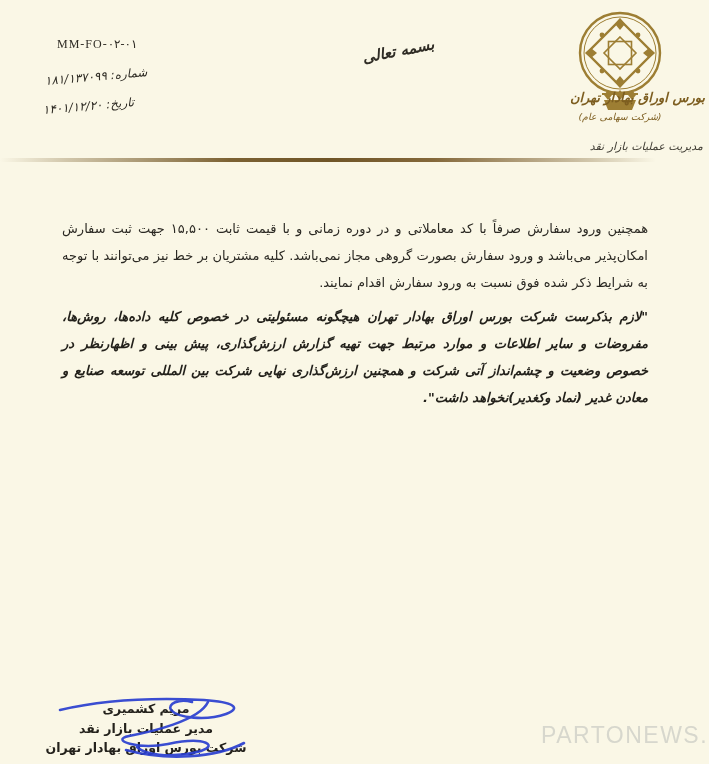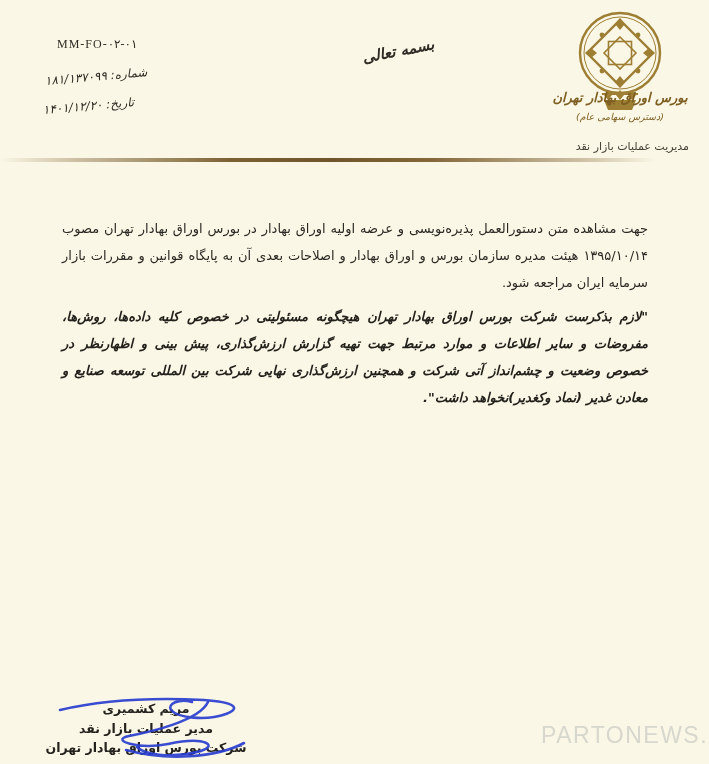--- a/index.html
+++ b/index.html
@@ -27,31 +27,31 @@
   .besmele {
     position:absolute; left:362px; top:42px;
     font-size:15px; font-style:italic; font-weight:bold; color:#2f2c25;
     transform:rotate(-11deg); white-space:nowrap;
   }
 
   
   .emblem { position:absolute; left:577px; top:10px; }
   .org-name {
     position:absolute; left:535px; top:90px; width:170px;
-    direction:rtl; text-align:center; white-space:nowrap;
+    direction:rtl; white-space:nowrap;
     font-size:13px; font-weight:bold; font-style:italic; color:#7d5e20;
   }
   .org-type {
     position:absolute; left:535px; top:111px; width:170px;
     direction:rtl; text-align:center;
     font-size:9.5px; font-style:italic; color:#7d5e20;
   }
   .department {
-    position:absolute; right:20px; top:140px;
-    direction:rtl; font-size:11px; color:#413e35;
+    position:absolute; right:6px; top:140px;
+    direction:rtl; font-size:11px; font-style:italic; color:#413e35;
     white-space:nowrap;
   }
   .divider {
     position:absolute; left:0; top:158px; width:656px; height:4px; border-radius:2px;
     background:linear-gradient(90deg,
       rgba(160,140,100,0) 0%, rgba(160,140,100,.45) 10%,
       #7c6233 35%, #6f5527 50%, #84683a 66%,
       rgba(160,140,100,.45) 90%, rgba(160,140,100,0) 100%);
   }
 
@@ -111,27 +111,27 @@
       <circle cx="25" cy="61" r="2.4" fill="#9d7e33" stroke="none"></circle>
       <circle cx="25" cy="25" r="2.4" fill="#9d7e33" stroke="none"></circle>
       <path d="M25 84 L61 84" stroke-width="2.2"></path>
       <polygon points="31,80 35,85 31,90 27,85" fill="#9d7e33" stroke="none"></polygon>
       <polygon points="43,80 47,85 43,90 39,85" fill="#9d7e33" stroke="none"></polygon>
       <polygon points="55,80 59,85 55,90 51,85" fill="#9d7e33" stroke="none"></polygon>
       <polygon points="27,90 59,90 55,100 31,100" fill="#9d7e33" stroke="none"></polygon>
     </svg>
   </div>
   <div class="org-name">بورس اوراق بهادار تهران</div>
-  <div class="org-type">(دسترس سهامی عام)</div>
+  <div class="org-type">(شرکت سهامی عام)</div>
 
   <div class="department">مدیریت عملیات بازار نقد</div>
   <div class="divider"></div>
 
   <div class="body-text">
-    <p>جهت مشاهده متن دستورالعمل پذیره‌نویسی و عرضه اولیه اوراق بهادار در بورس اوراق بهادار تهران مصوب ۱۳۹۵/۱۰/۱۴ هیئت مدیره سازمان بورس و اوراق بهادار و اصلاحات بعدی آن به پایگاه قوانین و مقررات بازار سرمایه ایران مراجعه شود.</p>
+    <p>همچنین ورود سفارش صرفاً با کد معاملاتی و در دوره زمانی و با قیمت ثابت ۱۵,۵۰۰ جهت ثبت سفارش امکان‌پذیر می‌باشد و ورود سفارش بصورت گروهی مجاز نمی‌باشد. کلیه مشتریان بر خط نیز می‌توانند با توجه به شرایط ذکر شده فوق نسبت به ورود سفارش اقدام نمایند.</p>
     <p class="quote">"لازم  بذکرست شرکت بورس اوراق بهادار تهران هیچگونه مسئولیتی در خصوص کلیه داده‌ها، روش‌ها، مفروضات و سایر اطلاعات و موارد مرتبط جهت تهیه گزارش ارزش‌گذاری، پیش بینی و اظهارنظر در خصوص وضعیت و چشم‌انداز آتی شرکت و همچنین ارزش‌گذاری نهایی شرکت بین المللی توسعه صنایع و معادن غدیر (نماد وکغدیر)نخواهد داشت".</p>
   </div>
 
   <div class="sig-block">
     <div>مریم کشمیری</div>
     <div>مدیر عملیات بازار نقد</div>
     <div>شرکت بورس اوراق بهادار تهران</div>
   </div>
   <div class="sig-scribble">
     <svg width="190" height="72" viewBox="0 0 190 72" fill="none" stroke="#2a3fd0" stroke-width="2.6" stroke-linecap="round" opacity="0.92">

